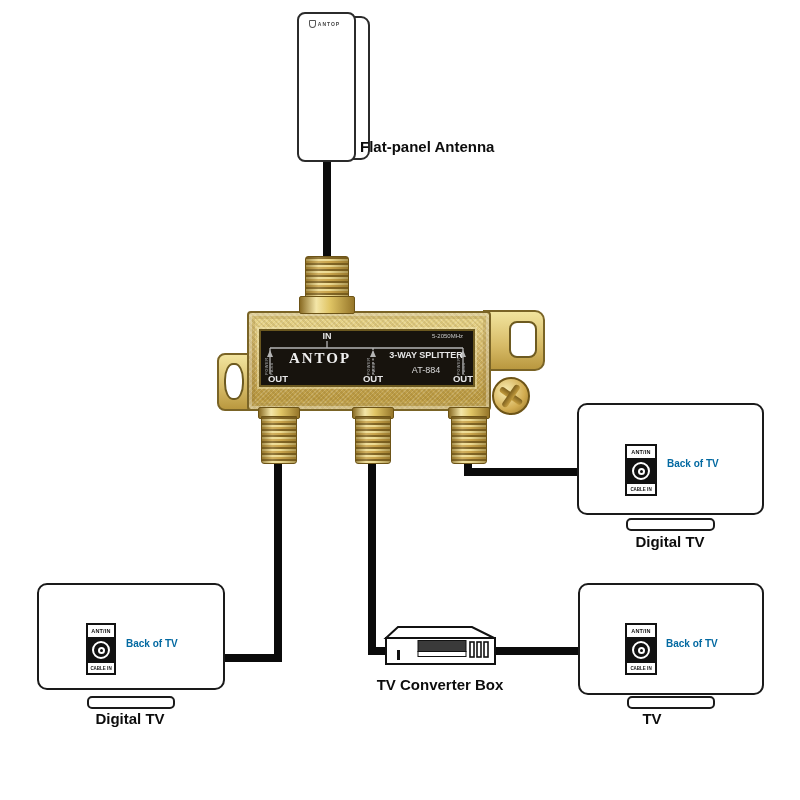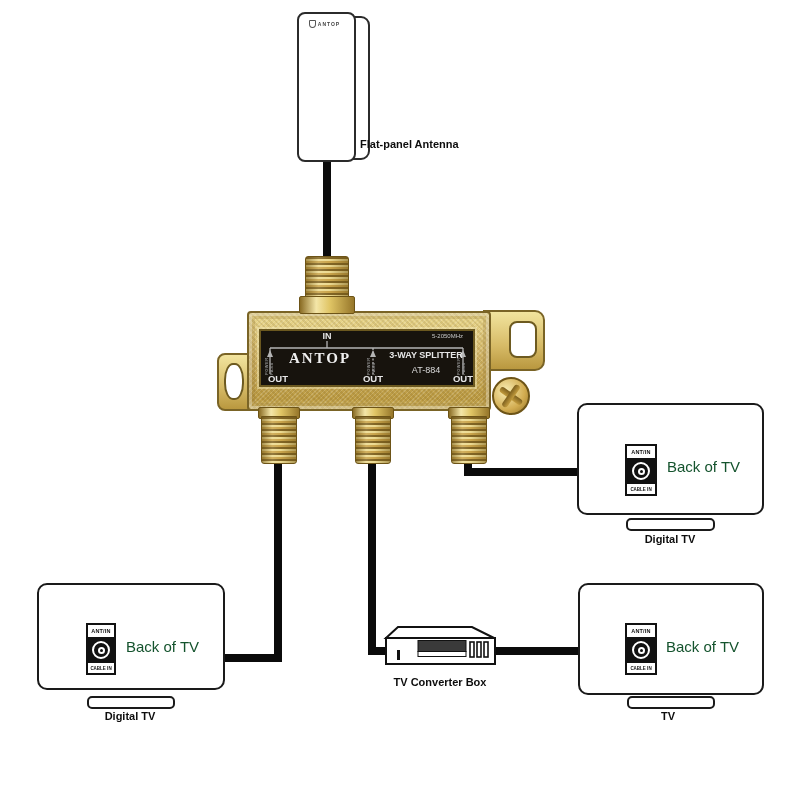--- a/index.html
+++ b/index.html
@@ -14,21 +14,21 @@
             border:2px solid #2b2b2b;border-radius:9px;background:#fff;}
   .ant-front{position:absolute;left:297px;top:12px;width:55px;height:146px;
              border:2px solid #2b2b2b;border-radius:8px;background:#fff;}
   .ant-logo{position:absolute;left:297px;top:19px;width:55px;height:10px;
             display:flex;align-items:center;justify-content:center;gap:2px;}
   .shield{display:inline-block;width:5px;height:6px;border:1px solid #555;
           border-radius:1px 1px 50% 50%;background:#fff;}
   .ant-logo-text{font-size:5px;font-weight:700;letter-spacing:1px;color:#444;}
 
   
-  .caption{position:absolute;font-size:11px;font-weight:700;color:#0d0d0d;text-align:center;}
+  .caption{position:absolute;font-size:15px;font-weight:700;color:#0d0d0d;text-align:center;}
 
   
   .ear{position:absolute;border:2px solid #7a6426;
        background:linear-gradient(180deg,#f2e49e,#d6ba66 60%,#b9983f);}
   .ear-hole{position:absolute;background:#fff;border:2px solid #6d5a20;}
   .sp-body{position:absolute;left:247px;top:311px;width:240px;height:96px;
            border:2px solid #7a6426;border-radius:4px;
            background-image:
              repeating-linear-gradient(45deg,rgba(110,82,18,.14) 0 2px,transparent 2px 4px),
              repeating-linear-gradient(-45deg,rgba(255,255,240,.18) 0 1px,transparent 1px 3px),
@@ -50,21 +50,21 @@
          border:2px solid #6d5417;box-sizing:border-box;
          background:radial-gradient(circle at 35% 35%,#f9eeb4,#d2ac50 60%,#8f6f23);}
   .screw .bar{position:absolute;left:50%;top:50%;width:26px;height:6px;border-radius:3px;
               background:linear-gradient(180deg,#7c5f1d,#c39c3e);}
   .screw .bar.b1{transform:translate(-50%,-50%) rotate(35deg);}
   .screw .bar.b2{transform:translate(-50%,-50%) rotate(-55deg);}
 
   
   .tv{position:absolute;border:2px solid #1a1a1a;border-radius:10px;background:#fff;}
   .tv-stand{position:absolute;height:9px;border:2px solid #1a1a1a;border-radius:5px;background:#fff;}
-  .back-label{position:absolute;font-size:15px;font-weight:400;color:#14532d;}
+  .back-label{position:absolute;font-size:10px;font-weight:700;color:#0369a1;}
   .conn{position:absolute;width:28px;border:2px solid #111;background:#fff;box-sizing:content-box;}
   .conn-top{height:12px;border-bottom:2px solid #111;display:flex;align-items:center;justify-content:center;
             font-size:5.5px;font-weight:700;letter-spacing:.2px;}
   .conn-mid{height:22px;background:#111;border-bottom:2px solid #111;position:relative;}
   .ring1{position:absolute;left:50%;top:50%;transform:translate(-50%,-50%);width:14px;height:14px;
          border:2px solid #fff;border-radius:50%;background:#111;
          display:flex;align-items:center;justify-content:center;}
   .ring2{width:7px;height:7px;border-radius:50%;background:#fff;
          display:flex;align-items:center;justify-content:center;}
   .ring3{width:3px;height:3px;border-radius:50%;background:#111;}
@@ -190,21 +190,21 @@
       <div class="ring1">
           <div class="ring2">
             <div class="ring3"></div>
           </div>
         </div>
     </div>
     <div class="conn-bot">CABLE IN</div>
   </div>
   <div class="back-label" style="left:666px;top:638px;">Back of TV</div>
   <div class="tv-stand" style="left:627px;top:696px;width:84px;"></div>
-  <div class="caption" style="left:608px;top:710px;width:120px;">TV</div>
+  <div class="caption" style="left:592px;top:710px;width:120px;">TV</div>
 
   <svg class="svg-abs" style="left:380px;top:620px;" width="122" height="52" viewBox="0 0 122 52">
     <polygon points="18,7 92,7 114,18 6,18" fill="#fff" stroke="#111" stroke-width="2"></polygon>
     <rect x="6" y="18" width="109" height="26" fill="#fff" stroke="#111" stroke-width="2"></rect>
     <rect x="38" y="20.5" width="48" height="11" fill="#3a3a3a" stroke="#111" stroke-width="1"></rect>
     <rect x="38" y="31.5" width="48" height="5" fill="#fff" stroke="#111" stroke-width="1"></rect>
     <rect x="17" y="30" width="3" height="10" fill="#111"></rect>
     <rect x="90" y="22" width="4" height="15" fill="#fff" stroke="#111" stroke-width="1.6"></rect>
     <rect x="97" y="22" width="4" height="15" fill="#fff" stroke="#111" stroke-width="1.6"></rect>
     <rect x="104" y="22" width="4" height="15" fill="#fff" stroke="#111" stroke-width="1.6"></rect>

